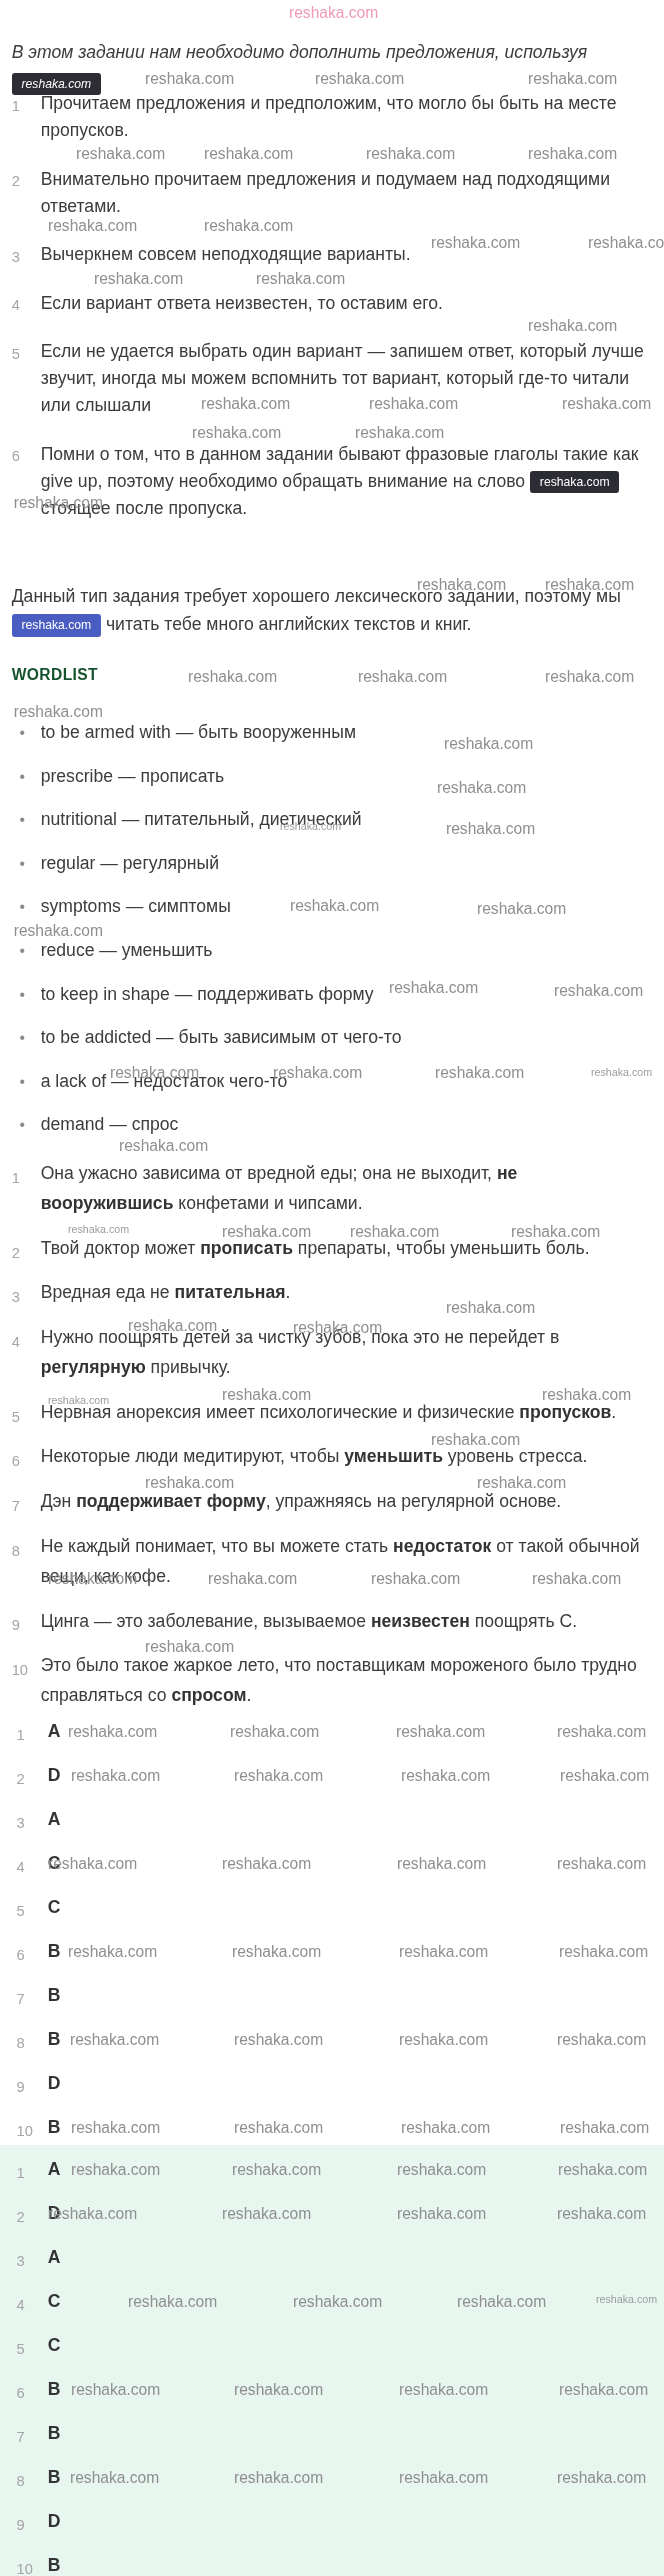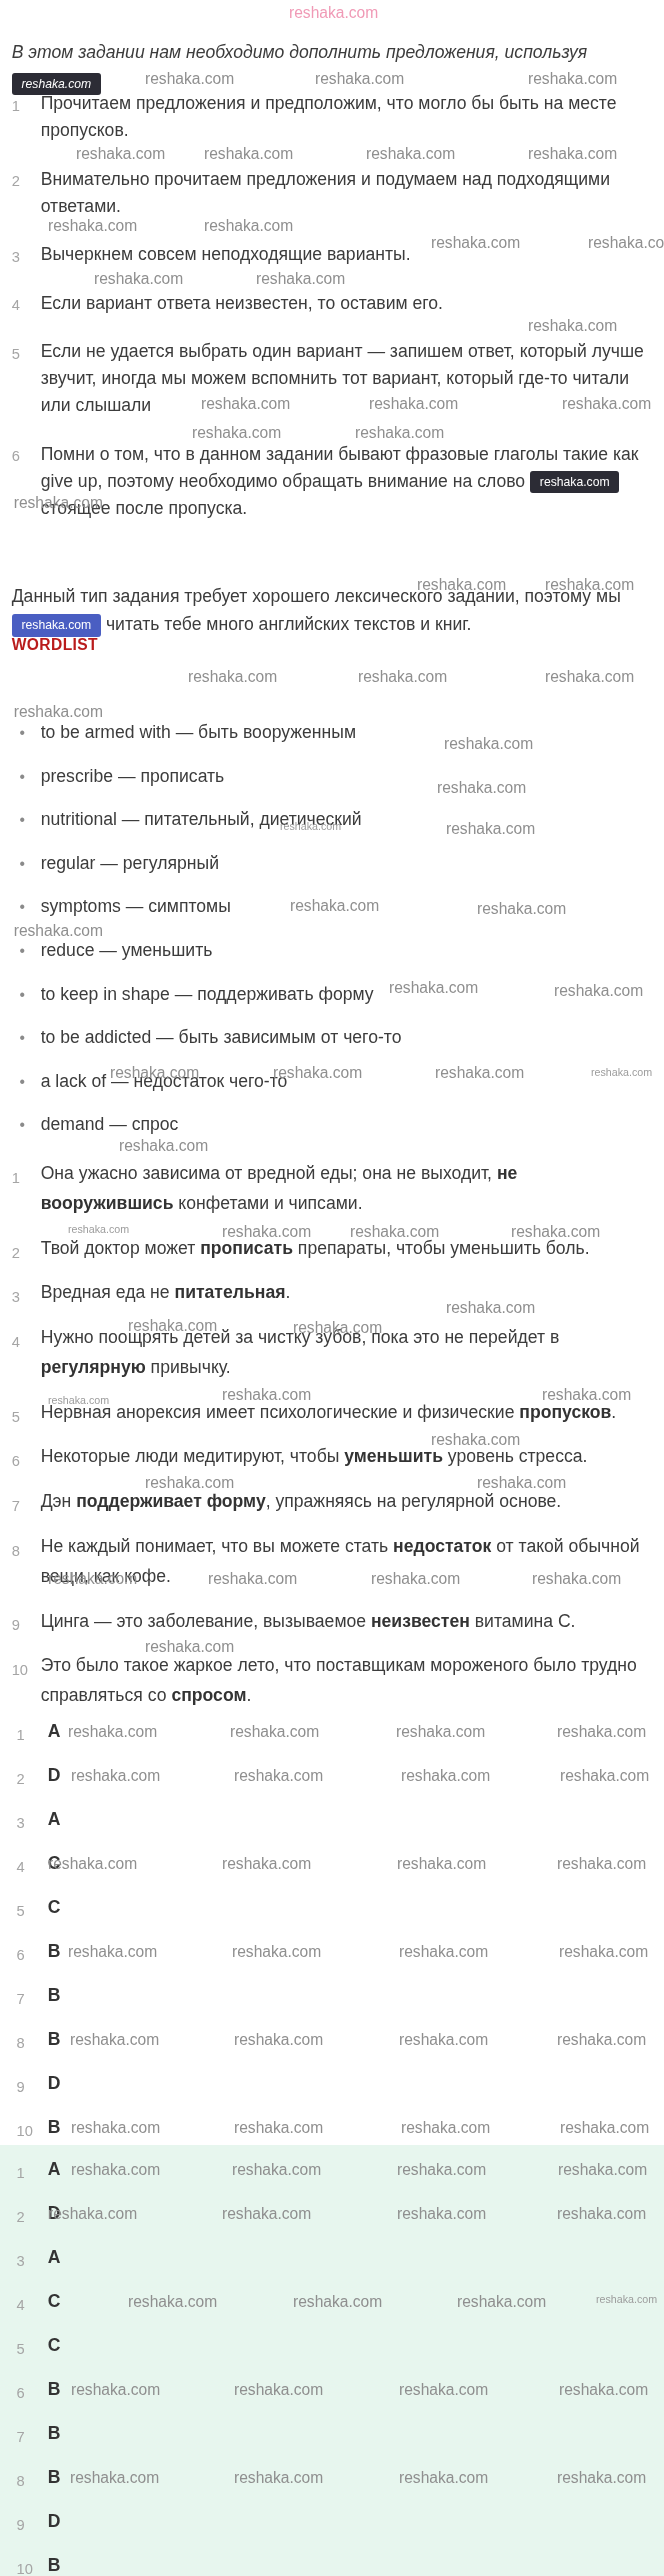--- a/index.html
+++ b/index.html
@@ -12,21 +12,21 @@
   .wm-top{position:absolute;left:289px;top:3.9px;font-size:15.6px;color:var(--wm-pink,#f09ab6);}
   .intro{top:39px;font-size:17.6px;line-height:27px;color:var(--text,#3c3c3c);font-style:italic;}
   .badge{display:inline-block;font-size:12.2px;line-height:16.6px;padding:2.9px 9.8px;border-radius:2.9px;color:#fff;vertical-align:middle;}
   .badge-dark{background:var(--badge-dark,#2c2c35);}
   .badge-blue{background:var(--badge-blue,#4a5ec2);}
   .intro .badge{margin-top:6.8px;}
   .steps{top:90px;}
   .step{position:relative;padding-left:29px;font-size:17.6px;line-height:27px;color:var(--text,#3c3c3c);margin-bottom:21.5px;}
   .step .num{position:absolute;left:0;top:2.9px;font-size:14.7px;color:var(--num,#a5a5a5);}
   .tip{top:582px;font-size:17.6px;line-height:28px;color:var(--text,#3c3c3c);}
-  .wordlist-title{top:636px;font-size:15.6px;font-weight:bold;letter-spacing:0.4px;color:#b91c1c;}
+  .wordlist-title{top:666px;font-size:15.6px;font-weight:bold;letter-spacing:0.4px;color:#14532d;}
   .wordlist{top:719px;}
   .word-item{position:relative;padding-left:29px;font-size:17.6px;line-height:27px;color:var(--text,#3c3c3c);margin-bottom:16.6px;}
   .word-item .dot{position:absolute;left:7.8px;top:0;color:#8a8a8a;font-size:15.6px;}
   .sentences{top:1158px;}
   .sentence{position:relative;padding-left:29px;font-size:17.6px;line-height:30px;color:var(--text,#3c3c3c);margin-bottom:14.7px;}
   .sentence .num{position:absolute;left:0;top:4.9px;font-size:14.7px;color:var(--num,#a5a5a5);}
   .answer-word{font-weight:bold;color:#333;}
   .answers-plain{top:1719px;}
   .answer-row{position:relative;padding-left:36px;line-height:25.4px;margin-bottom:18.6px;}
   .answer-num{position:absolute;left:4.9px;top:3.9px;font-size:14.7px;color:var(--num,#a5a5a5);}
@@ -70,21 +70,21 @@
 
   <div class="abs sentences">
       <div class="sentence"><span class="num">1</span><span><span>Она ужасно зависима от вредной еды; она не выходит, </span><span class="answer-word">не вооружившись</span><span> конфетами и чипсами.</span></span></div>
       <div class="sentence"><span class="num">2</span><span><span>Твой доктор может </span><span class="answer-word">прописать</span><span> препараты, чтобы уменьшить боль.</span></span></div>
       <div class="sentence"><span class="num">3</span><span><span>Вредная еда не </span><span class="answer-word">питательная</span><span>.</span></span></div>
       <div class="sentence"><span class="num">4</span><span><span>Нужно поощрять детей за чистку зубов, пока это не перейдет в </span><span class="answer-word">регулярную</span><span> привычку.</span></span></div>
       <div class="sentence"><span class="num">5</span><span><span>Нервная анорексия имеет психологические и физические </span><span class="answer-word">пропусков</span><span>.</span></span></div>
       <div class="sentence"><span class="num">6</span><span><span>Некоторые люди медитируют, чтобы </span><span class="answer-word">уменьшить</span><span> уровень стресса.</span></span></div>
       <div class="sentence"><span class="num">7</span><span><span>Дэн </span><span class="answer-word">поддерживает форму</span><span>, упражняясь на регулярной основе.</span></span></div>
       <div class="sentence"><span class="num">8</span><span><span>Не каждый понимает, что вы можете стать </span><span class="answer-word">недостаток</span><span> от такой обычной вещи, как кофе.</span></span></div>
-      <div class="sentence"><span class="num">9</span><span><span>Цинга — это заболевание, вызываемое </span><span class="answer-word">неизвестен</span><span> витамина C.</span></span></div>
+      <div class="sentence"><span class="num">9</span><span><span>Цинга — это заболевание, вызываемое </span><span class="answer-word">неизвестен</span><span> поощрять C.</span></span></div>
       <div class="sentence"><span class="num">10</span><span><span>Это было такое жаркое лето, что поставщикам мороженого было трудно справляться со </span><span class="answer-word">спросом</span><span>.</span></span></div>
     </div>
 
   <div class="abs answers-plain">
       <div class="answer-row"><span class="answer-num">1</span><span class="answer-letter">A</span></div>
       <div class="answer-row"><span class="answer-num">2</span><span class="answer-letter">D</span></div>
       <div class="answer-row"><span class="answer-num">3</span><span class="answer-letter">A</span></div>
       <div class="answer-row"><span class="answer-num">4</span><span class="answer-letter">C</span></div>
       <div class="answer-row"><span class="answer-num">5</span><span class="answer-letter">C</span></div>
       <div class="answer-row"><span class="answer-num">6</span><span class="answer-letter">B</span></div>

